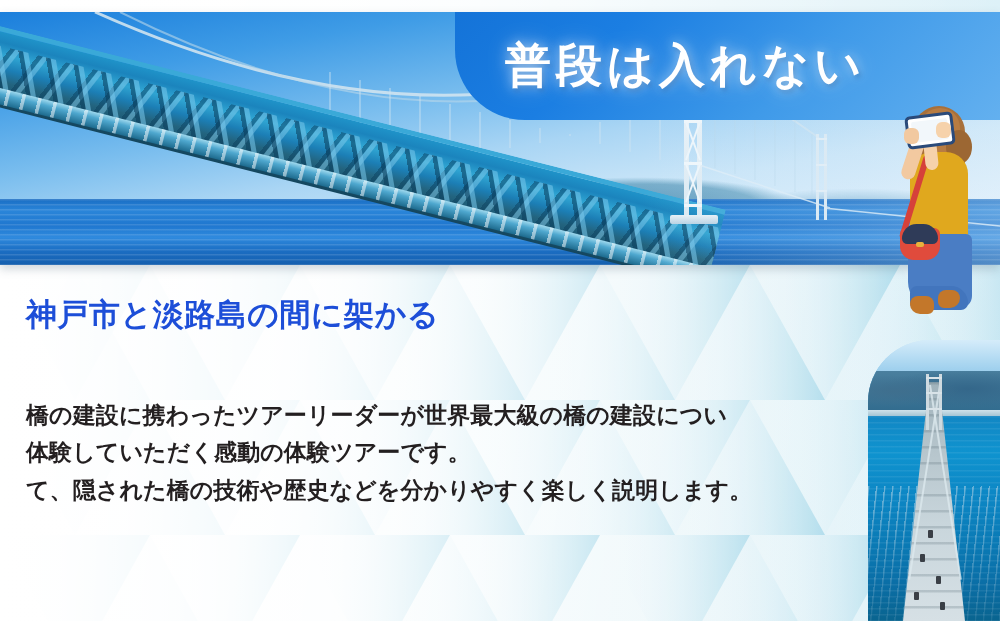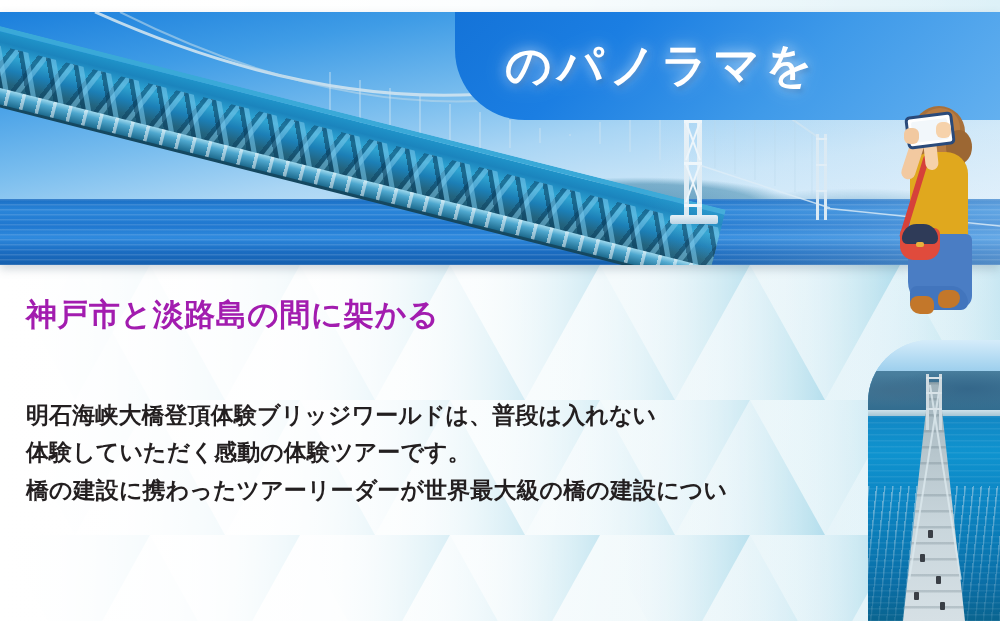--- a/index.html
+++ b/index.html
@@ -136,21 +136,21 @@
   .w-strap{position:absolute;left:44px;top:56px;width:6px;height:86px;background:#d6413a;transform:rotate(17deg);transform-origin:top center;border-radius:3px;}
   .w-bag{position:absolute;left:20px;top:128px;width:40px;height:32px;background:#e04b3c;border-radius:6px 6px 14px 14px;}
   .w-bag-flap{position:absolute;left:22px;top:124px;width:36px;height:20px;background:#2f3b58;border-radius:16px 16px 6px 6px;}
   .w-bag-clasp{position:absolute;left:36px;top:142px;width:8px;height:5px;background:#e9b13c;border-radius:2px;}
   .w-boot-l{position:absolute;left:30px;top:196px;width:24px;height:18px;background:#c3772a;border-radius:8px 8px 6px 10px;}
   .w-boot-r{position:absolute;left:58px;top:190px;width:22px;height:18px;background:#c3772a;border-radius:8px 8px 10px 6px;}
 
   
   .headline{
     position:absolute;left:26px;top:292px;width:820px;
-    color:#a21caf;font-weight:700;font-size:31px;line-height:1.42;
+    color:#1d4ed8;font-weight:700;font-size:31px;line-height:1.42;
     letter-spacing:.5px;
   }
   .headline div{white-space:nowrap;}
   .body-copy{
     position:absolute;left:26px;top:397px;width:830px;
     color:#231f20;font-weight:700;font-size:23px;line-height:1.62;
     letter-spacing:.1px;
   }
   .body-copy div{white-space:nowrap;}
 
@@ -349,21 +349,21 @@
         <div class="leg r"></div>
       <div class="cross" style="top:4px"></div>
       <div class="cross" style="top:30px"></div>
       <div class="cross" style="top:56px"></div>
     </div>
 
     <div class="hero-fade-r"></div>
   </div>
 
   <div class="title-panel">
-    <div class="title">のパノラマを</div>
+    <div class="title">普段は入れない</div>
   </div>
 
   <div class="woman">
     <div class="w-hair-back"></div>
     <div class="w-head"></div>
     <div class="w-hair-bun"></div>
     <div class="w-top"></div>
     <div class="w-skirt"></div>
     <div class="w-skirt2"></div>
     <div class="w-strap"></div>
@@ -377,23 +377,23 @@
     <div class="w-hand-r"></div>
     <div class="w-boot-l"></div>
     <div class="w-boot-r"></div>
   </div>
 
   <div class="headline">
     <div>神戸市と淡路島の間に架かる</div>
   </div>
 
   <div class="body-copy">
-    <div>明石海峡大橋登頂体験ブリッジワールドは、普段は入れない</div>
+    <div>橋の建設に携わったツアーリーダーが世界最大級の橋の建設につい</div>
     <div>体験していただく感動の体験ツアーです。</div>
-    <div>橋の建設に携わったツアーリーダーが世界最大級の橋の建設につい</div>
+    <div>て、隠された橋の技術や歴史などを分かりやすく楽しく説明します。</div>
   </div>
 
   <div class="aerial">
     <div class="a-sky"></div>
     <div class="a-hills"></div>
     <div class="a-shore"></div>
     <div class="a-sea"></div>
     <div class="a-hangers"></div>
     <div class="a-deck"></div>
     <div class="a-deck-lines"></div>

